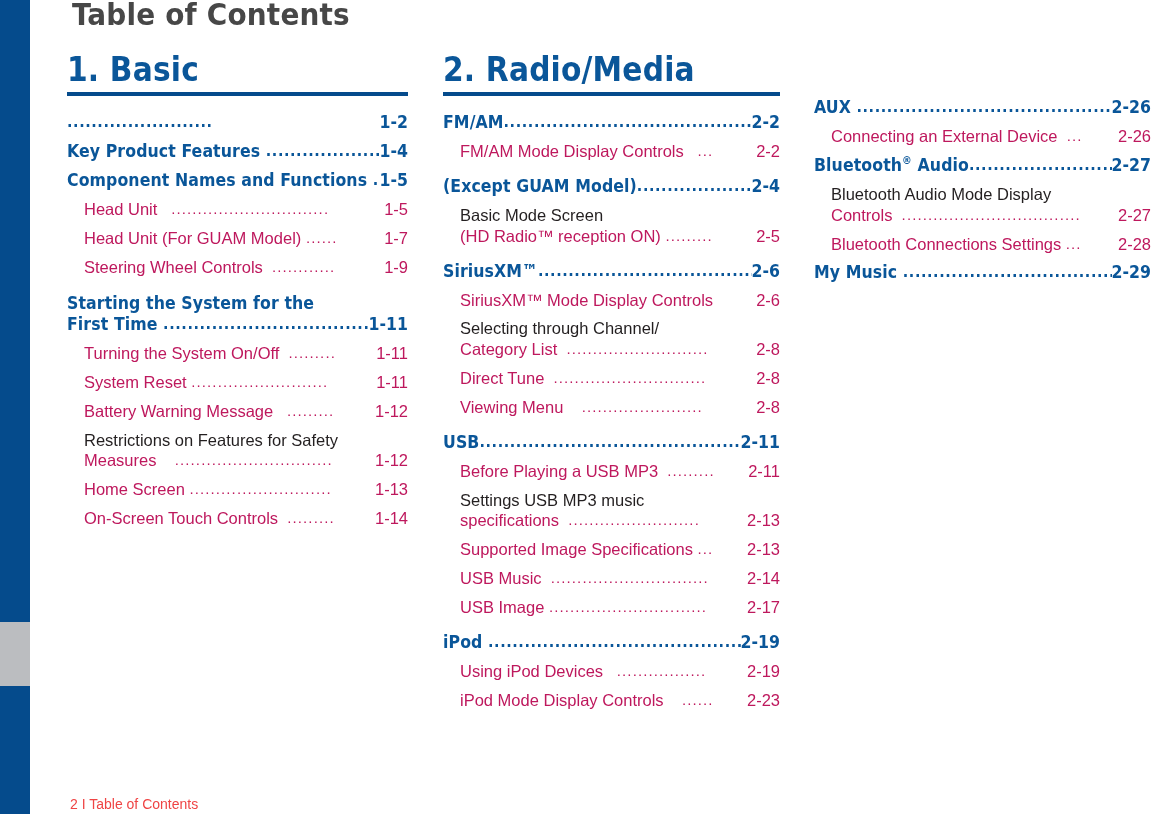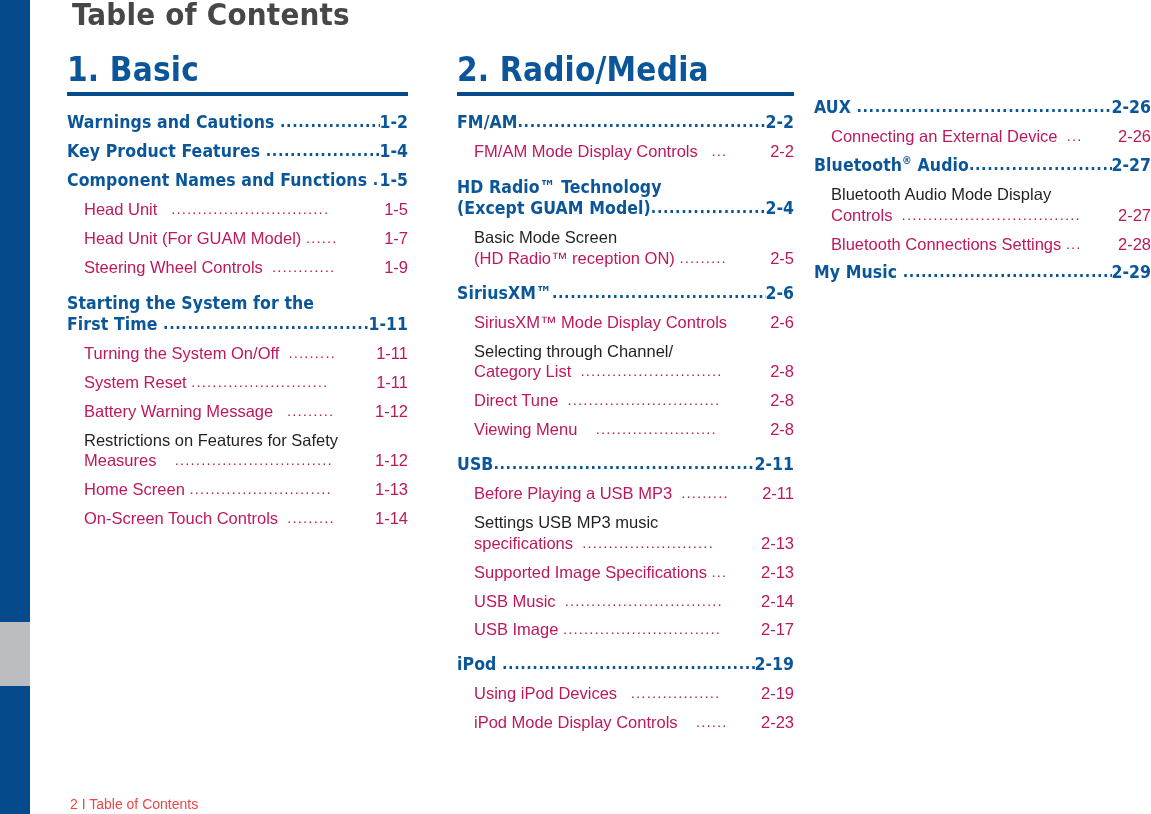--- a/index.html
+++ b/index.html
@@ -42,21 +42,21 @@
     font-stretch: condensed;
     white-space: nowrap;
   }
 
   
   .column {
     position: absolute;
     top: 52px;
   }
   #col-1 { left: 67px;  width: 341px; }
-  #col-2 { left: 443px; width: 337px; margin-left: 14px; }
+  #col-2 { left: 443px; width: 337px; }
   #col-3 { left: 814px; width: 337px; }
 
   
   .chapter {
     font-family: "DejaVu Sans Condensed", "Liberation Sans", sans-serif;
     font-stretch: condensed;
     font-size: 33px;
     font-weight: bold;
     color: #0A5699;
     letter-spacing: 0.2px;
@@ -155,21 +155,20 @@
     <div class="edge-seg edge-gray" style="top: 622px; height: 64px; background: rgb(187, 189, 192);"></div>
     <div class="edge-seg edge-blue" style="top: 686px; height: 128px; background: rgb(5, 75, 140);"></div>
   </div>
 
 <div id="page-title">Table of Contents</div>
 
 <div class="column" id="col-1">
     <div class="chapter">1. Basic</div>
     <div class="chapter-rule"></div>
     <div class="entry lvl1">
-      <span class="label">Warnings and Cautions </span>
       <span class="leader">........................</span>
       <span class="pageno">1-2</span>
     </div>
     <div class="entry lvl1">
       <span class="label">Key Product Features </span>
       <span class="leader">............................</span>
       <span class="pageno">1-4</span>
     </div>
     <div class="entry lvl1">
       <span class="label">Component Names and Functions </span>
@@ -235,21 +234,20 @@
     <div class="entry lvl1">
       <span class="label">FM/AM</span>
       <span class="leader">....................................................</span>
       <span class="pageno">2-2</span>
     </div>
     <div class="entry lvl2 gap-after-sub">
       <span class="label">FM/AM Mode Display Controls   </span>
       <span class="leader">...</span>
       <span class="pageno">2-2</span>
     </div>
-    <div class="lvl1-head"><span>HD Radio™ Technology</span></div>
     <div class="entry lvl1">
       <span class="label">(Except GUAM Model)</span>
       <span class="leader">.........................</span>
       <span class="pageno">2-4</span>
     </div>
     <div class="lvl2-head"><span>Basic Mode Screen</span></div>
     <div class="entry lvl2 gap-after-sub">
       <span class="label">(HD Radio™ reception ON) </span>
       <span class="leader">.........</span>
       <span class="pageno">2-5</span>

